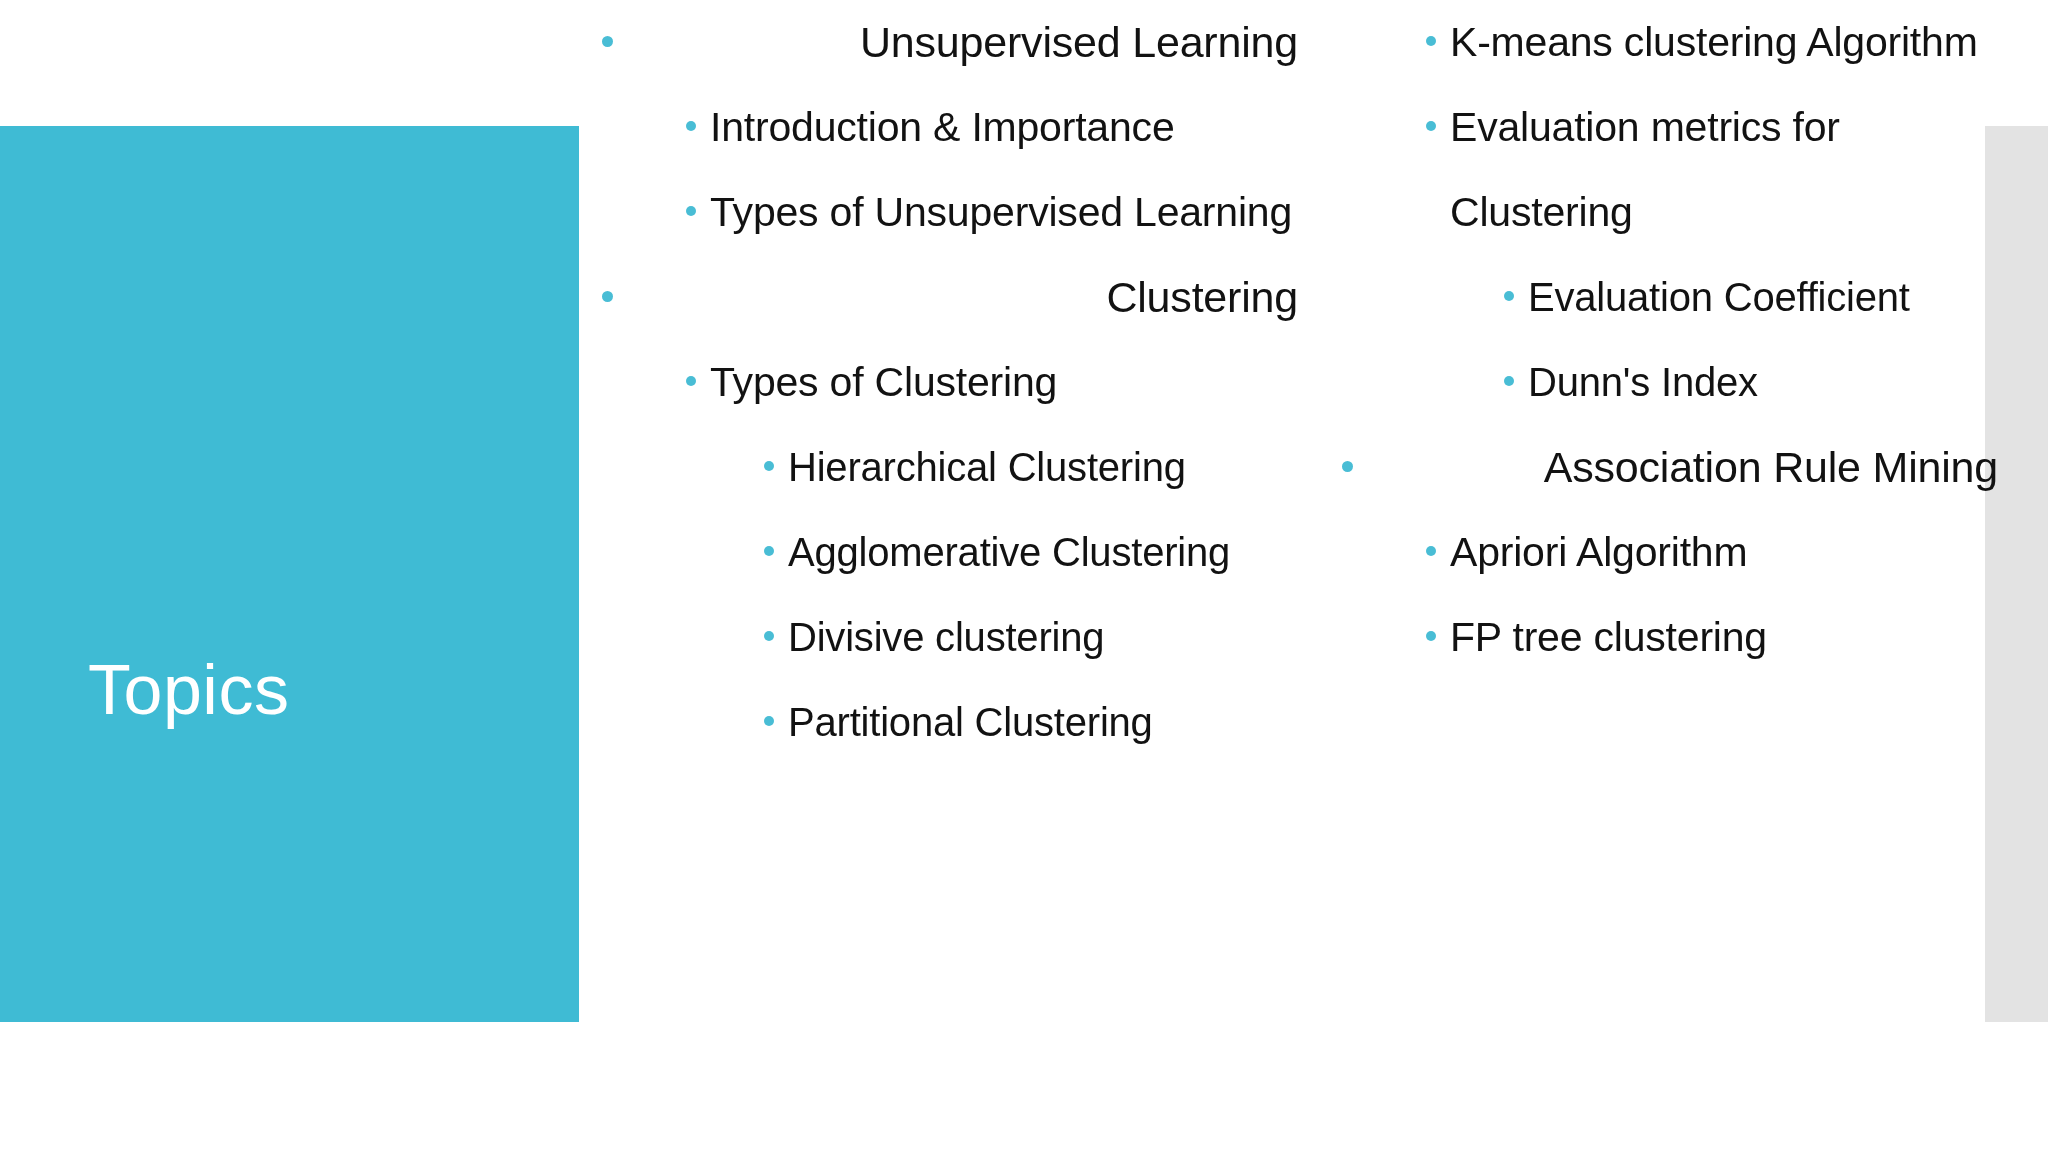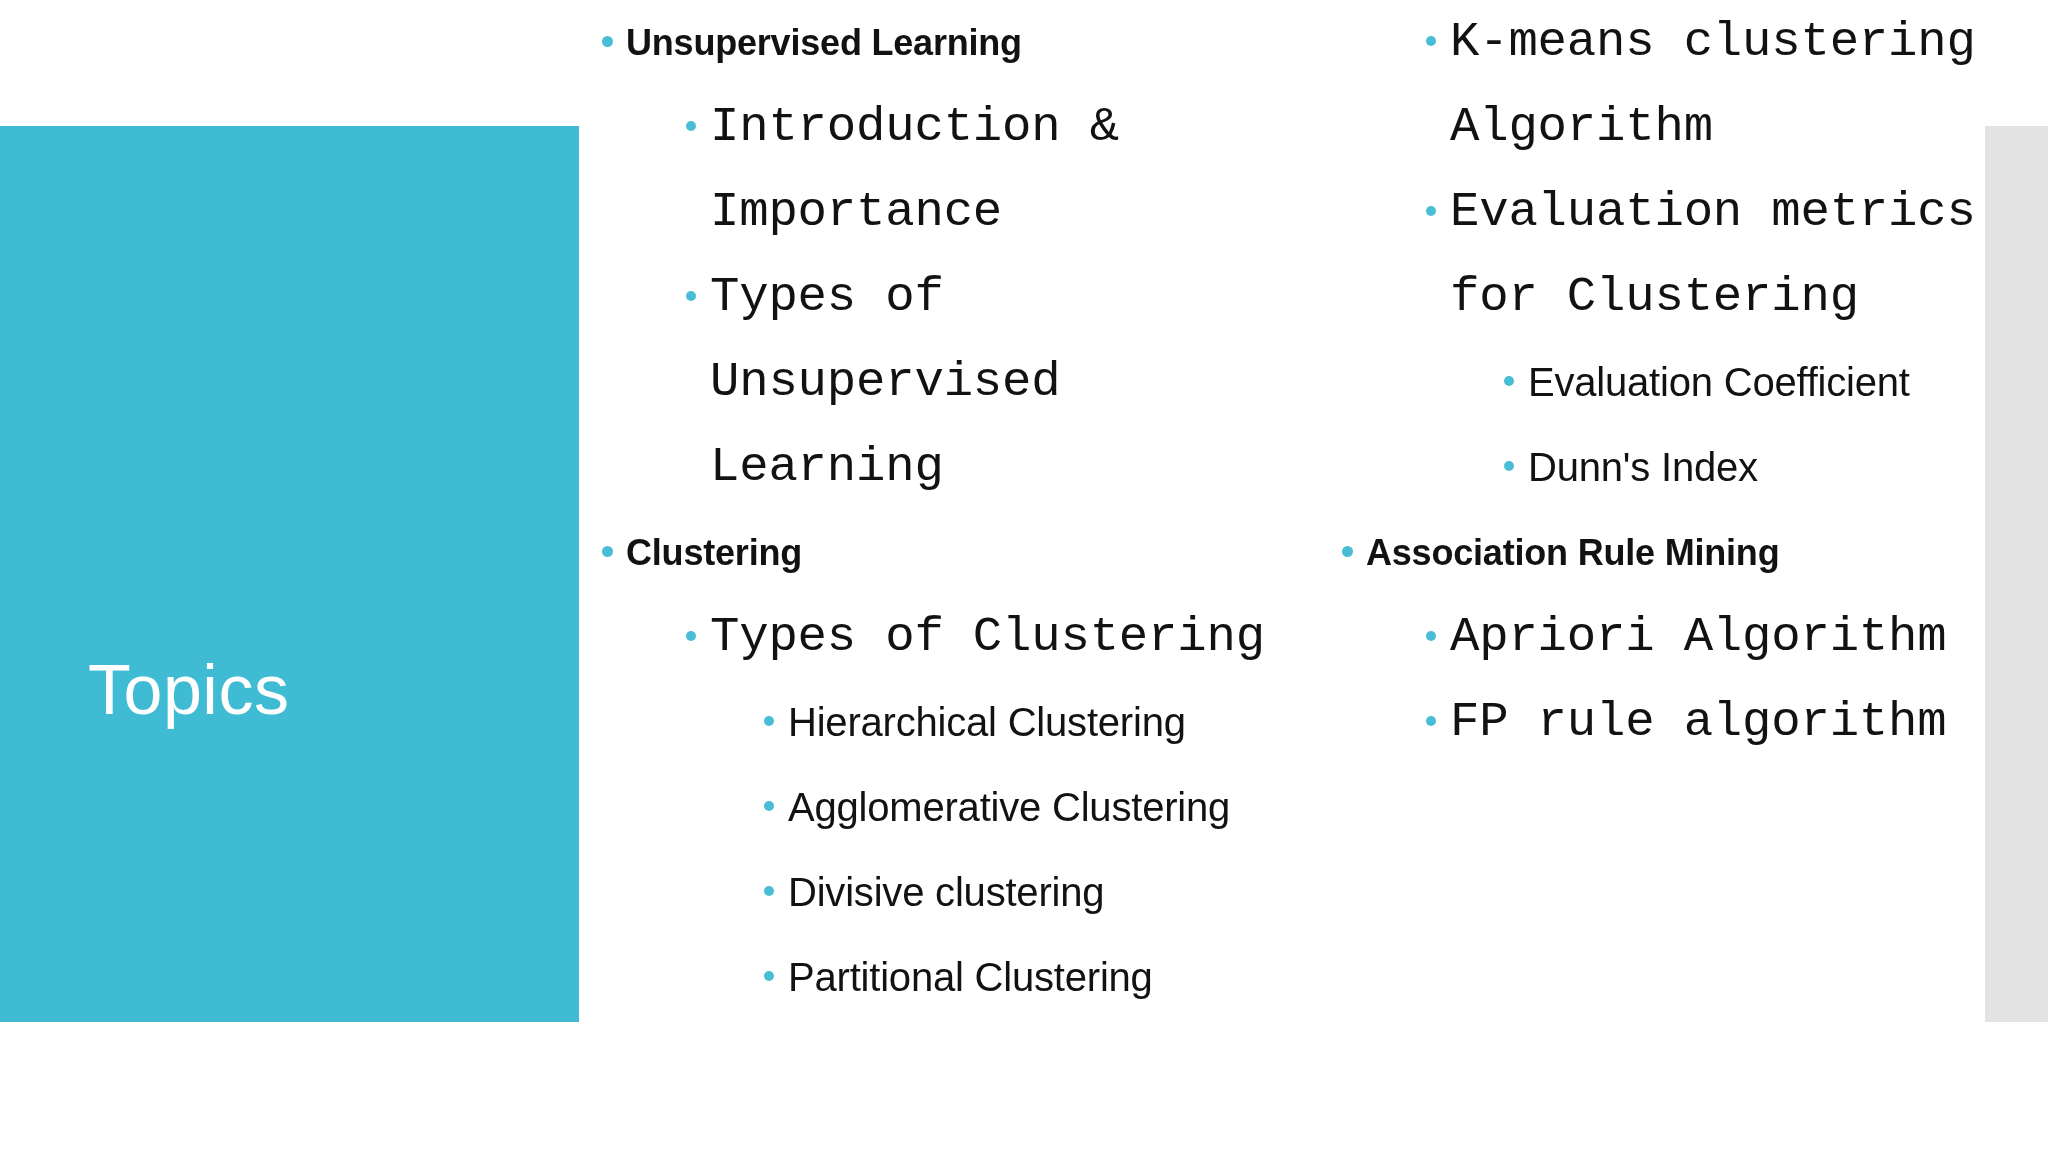--- a/index.html
+++ b/index.html
@@ -72,36 +72,36 @@
   }
 
   .bullet-item > .txt {
     display: block;
   }
 
   
   .lvl1 {
     padding-left: 28px;
     margin-left: 0px;
-    font-weight: bold;
-    font-size: 36px;
+    font-weight: normal;
+    font-size: 43px;
     line-height: 85px;
     letter-spacing: -0.2px;
+    text-align: right;
   }
   .lvl1 > .dot { left: 4px;  top: 36px; width: 11px; height: 11px; }
 
   
   .lvl2 {
     padding-left: 28px;
     margin-left: 84px;
     font-weight: 400;
-    font-size: 49px;
+    font-size: 41px;
     line-height: 85px;
     letter-spacing: -0.2px;
-    font-family: Liberation Mono, monospace;
   }
   .lvl2 > .dot { left: 4px;  top: 36px; width: 10px; height: 10px; }
 
   
   .lvl3 {
     padding-left: 28px;
     margin-left: 162px;
     font-weight: 400;
     font-size: 40px;
     line-height: 85px;
@@ -177,15 +177,15 @@
     <div class="bullet-item lvl1">
       <span class="dot" style="background: rgb(73, 189, 213);"></span>
       <span class="txt">Association Rule Mining</span>
     </div>
     <div class="bullet-item lvl2">
       <span class="dot" style="background: rgb(73, 189, 213);"></span>
       <span class="txt">Apriori Algorithm</span>
     </div>
     <div class="bullet-item lvl2">
       <span class="dot" style="background: rgb(73, 189, 213);"></span>
-      <span class="txt">FP rule algorithm</span>
+      <span class="txt">FP tree clustering</span>
     </div>
   </div>
 
 </body></html>

